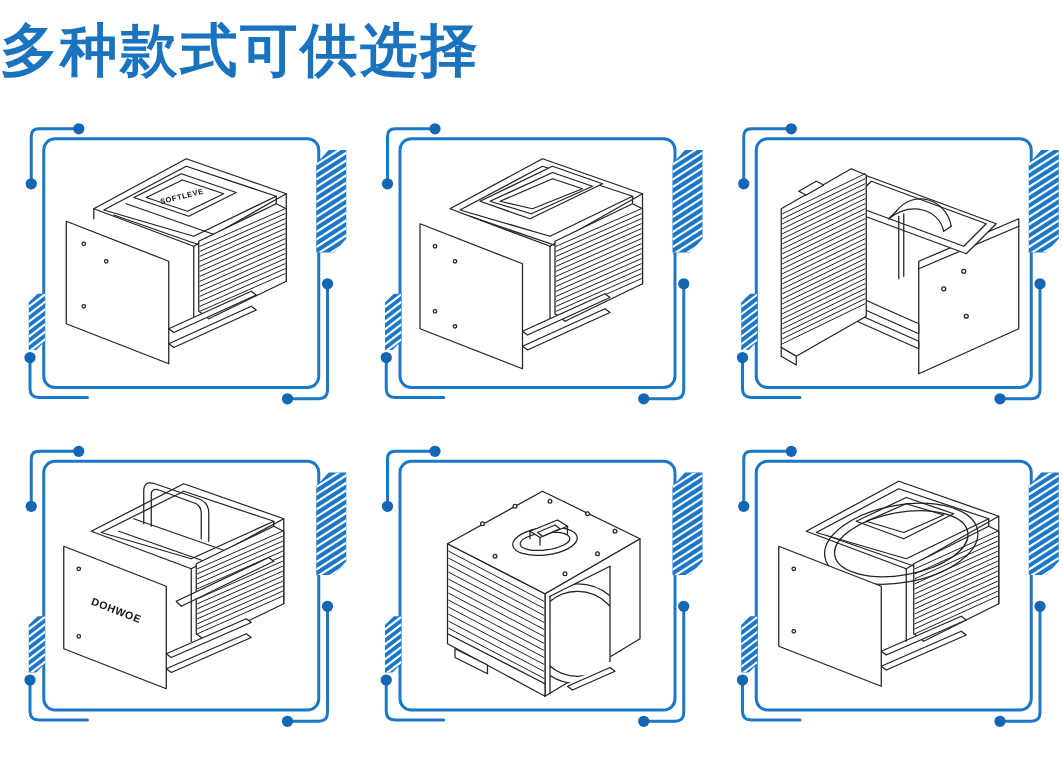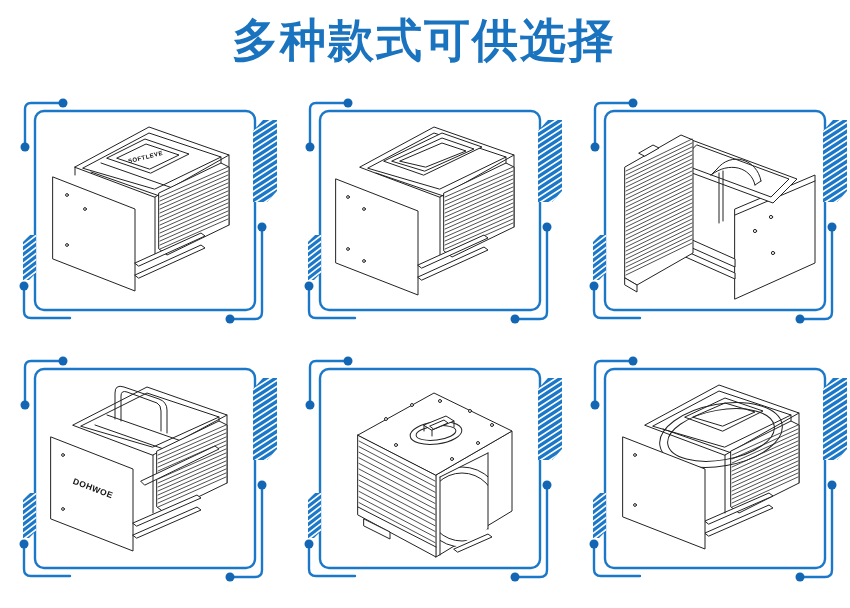--- a/index.html
+++ b/index.html
@@ -5,21 +5,21 @@
   :root{
     --accent:#1b77c8;
     --accent-dark:#1266b4;
     --title-color:#1a73be;
     --ink:#222222;
     --bg:#ffffff;
   }
   html,body{margin:0;padding:0;background:var(--bg);}
   #page{position:relative;width:850px;height:608px;background:var(--bg);overflow:hidden;
         font-family:"Liberation Sans","DejaVu Sans",sans-serif;}
-  #page-title{position:absolute;left:0;top:10px;width:848px;text-align:center;
+  #page-title{position:absolute;left:0;top:10px;width:848px;
         font-size:46px;font-weight:800;letter-spacing:2px;color:var(--title-color);}
   .cell{position:absolute;width:264px;height:240px;}
   .cell svg{display:block;}
   
   .frame{fill:none;stroke:var(--accent);stroke-width:2.4;}
   .acc{fill:none;stroke:var(--accent);stroke-width:2.4;stroke-linecap:round;}
   .dot{fill:var(--accent-dark);stroke:none;}
   .bar{fill:var(--accent);stroke:none;}
   .bar-stripes line{stroke:#fff;stroke-width:1.7;}
   

